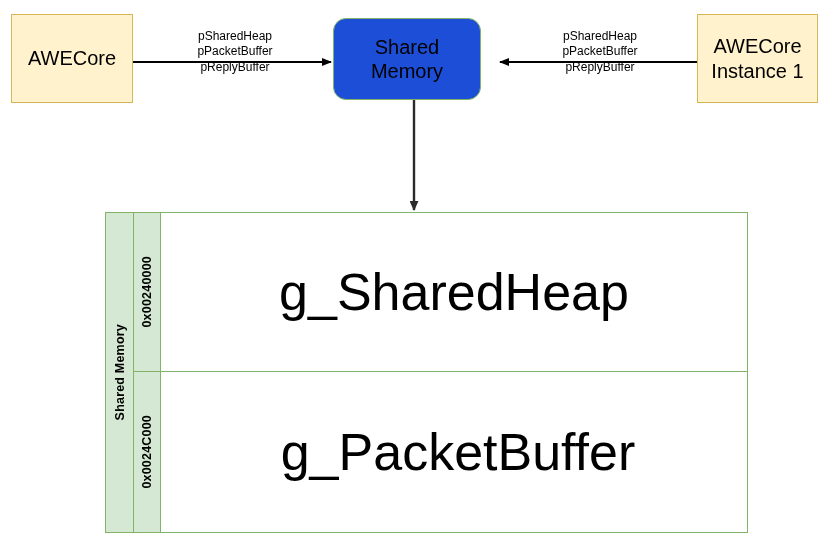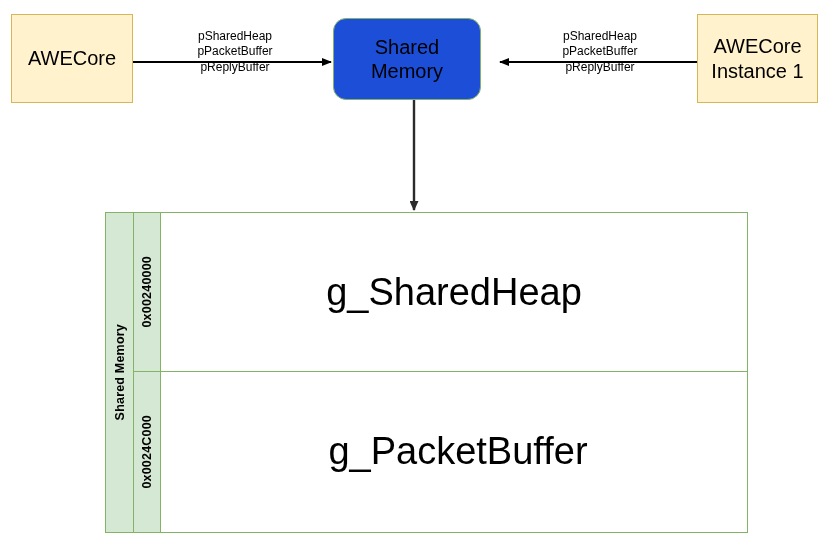--- a/index.html
+++ b/index.html
@@ -131,21 +131,21 @@
   #col-regions {
     flex: 1;
     display: flex;
     flex-direction: column;
     background: #ffffff;
   }
   .region-cell {
     display: flex;
     align-items: center;
     justify-content: center;
-    font-size: 38px;
+    font-size: 52px;
     color: #000;
     white-space: nowrap;
   }
   #region-cell-0 { height: 159px; border-bottom: 1.4px solid #82B366; }
   #region-cell-1 { height: 159px; margin-left: 8px; }
 </style>
 </head>
 <body>
 
 <div id="canvas">

